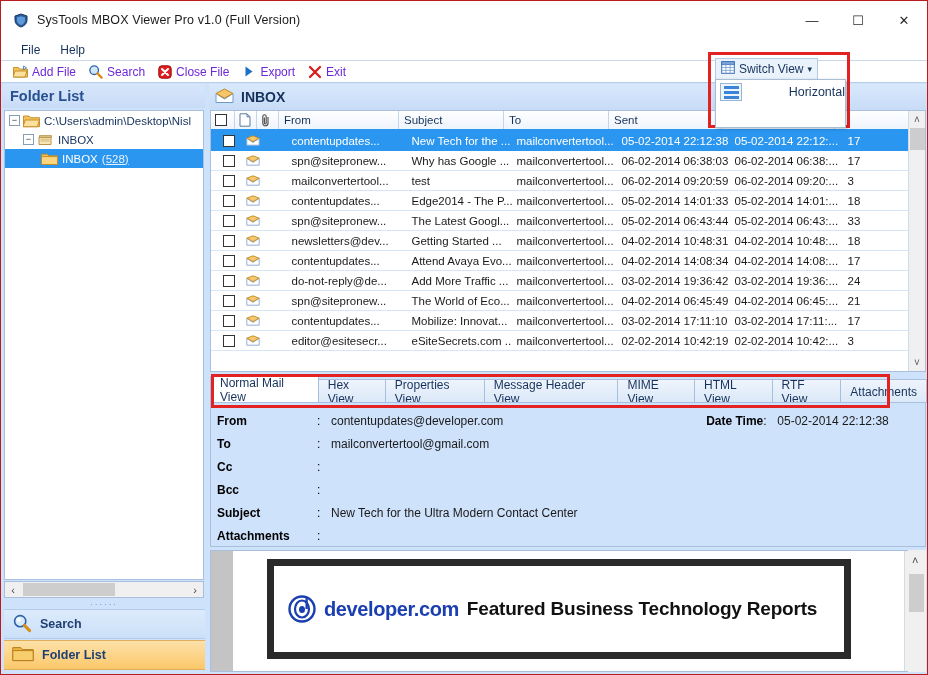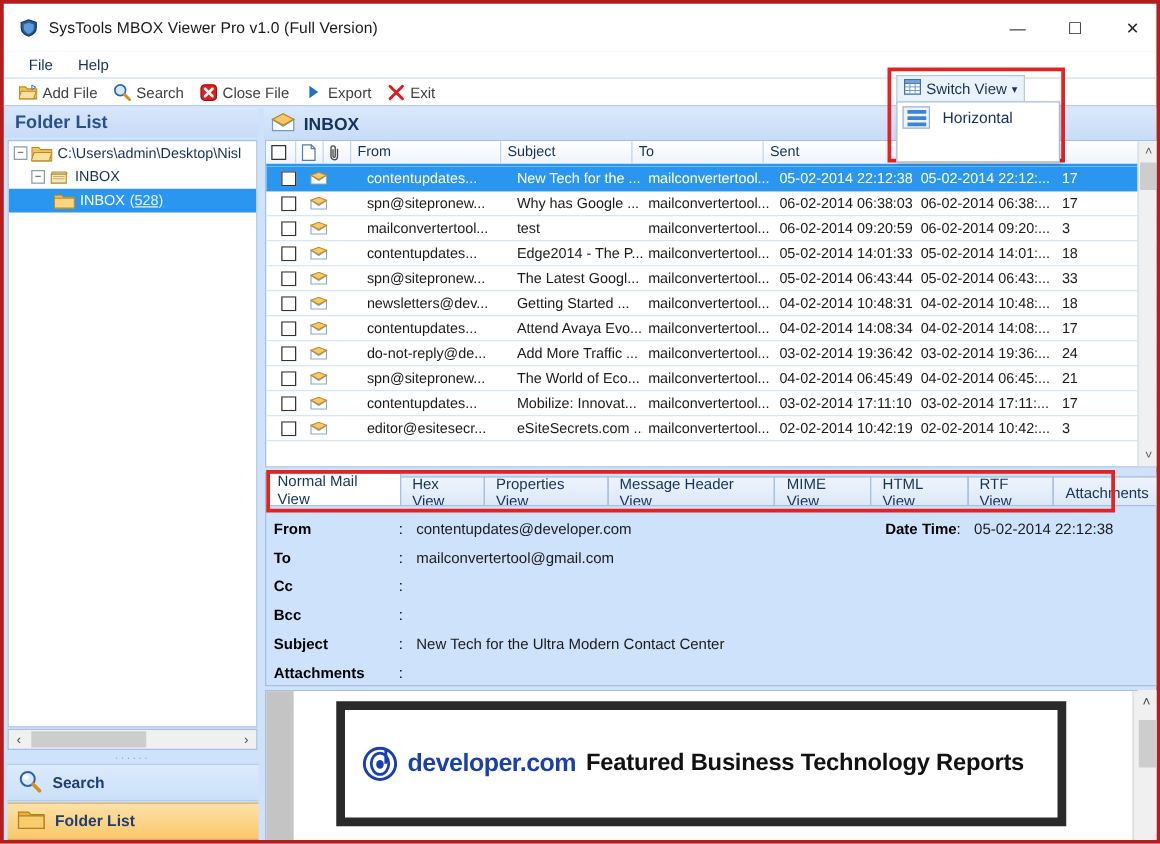--- a/index.html
+++ b/index.html
@@ -7,21 +7,21 @@
     margin: 0; padding: 0;
     width: 928px; height: 675px;
     overflow: hidden;
     font-family: "Liberation Sans", sans-serif;
     background: #ffffff;
   }
   #app {
     position: relative;
     width: 928px; height: 675px;
     background: #cfe2fb;
-    border: 3px solid #b91c1c;
+    border: 1px solid #b91c1c;
     overflow: hidden;
   }
 
   
   .titlebar {
     position: absolute; left: 0; top: 0; width: 926px; height: 38px;
     background: #ffffff;
     display: flex; align-items: center;
   }
   .title-icon {
@@ -55,21 +55,21 @@
   
   .toolbar {
     position: absolute; left: 0; top: 60px; width: 926px; height: 22px;
     background: #ffffff;
     display: flex; align-items: center;
     padding-left: 6px;
     border-bottom: 1px solid #b9cde4;
   }
   .tb-item {
     display: flex; align-items: center; gap: 4px;
-    font-size: 12px; color: #404040;
+    font-size: 12px; color: #6d28d9;
     padding: 16px 6px; height: 31px;
   }
   .tb-ic { width: 15px; height: 15px; display: flex; align-items: center; justify-content: center; }
 
   
   .leftpanel {
     position: absolute; left: 1px; top: 83px; width: 206px; height: 590px;
     background: #cfe2fb;
   }
   .folderlist-head {
@@ -288,21 +288,21 @@
   }
   .sv-menu {
     position: absolute; left: 714px; top: 78px; width: 131px; height: 49px;
     background: #ffffff; border: 1px solid #a8bdd6;
     z-index: 30;
     box-shadow: 1px 1px 3px rgba(0,0,0,0.22);
   }
   .sv-item {
     height: 24px; display: flex; align-items: center; gap: 10px;
     padding-left: 4px;
-    font-size: 12.5px; color: #16325c;
+    font-size: 12.5px; color: #16325c; justify-content: space-between;
   }
   .sv-iconbox {
     width: 22px; height: 18px; background: #eef4fc; border: 1px solid #9ab4d4;
     display: flex; flex-direction: column; align-items: center; justify-content: center; gap: 2px;
     flex: none;
   }
   .sv-bar { width: 15px; height: 3px; background: #3b85d8; }
   .sv-iconbox.vert { flex-direction: row; gap: 2px; }
   .sv-col { width: 7px; height: 12px; background: #3b85d8; }
   .sv-col.pale { background: #ffffff; border: 1px solid #3b85d8; }

